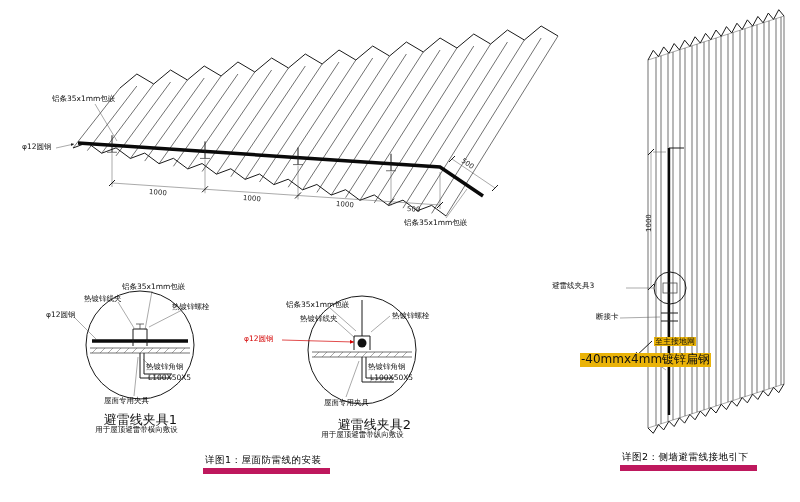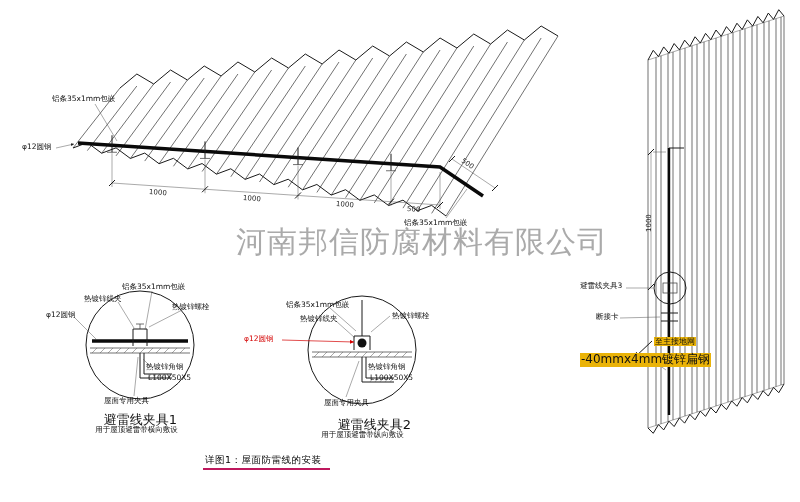--- a/index.html
+++ b/index.html
@@ -10,21 +10,21 @@
   .thin{stroke:#333;stroke-width:.7;fill:none}
   .med{stroke:#1a1a1a;stroke-width:1;fill:none}
   .wire{stroke:#0a0a0a;stroke-width:3.5;fill:none}
   .cond{stroke:#0a0a0a;stroke-width:2.4;fill:none}
   .redln{stroke:#d40000;stroke-width:.7;fill:none}
   .lbl{position:absolute;font-size:7.5px;line-height:1.15;color:#111;white-space:nowrap;z-index:3}
   .red{color:#d40000}
   .dim{font-size:7px;color:#222;transform:rotate(4deg);transform-origin:left center}
   .ttl{font-size:13px;text-align:center}
   .sub{font-size:7.5px;text-align:center}
-  .cap{font-size:9.5px;letter-spacing:.5px;color:#000;border-bottom:2px solid #be185d;padding:0 8px 2px 2px}
+  .cap{font-size:9.5px;letter-spacing:.5px;color:#000;border-bottom:6px solid #be185d;padding:0 8px 2px 2px}
   .bgw{background:#eab308;padding:0 1px}
   .wm{position:absolute;left:236px;top:222px;font-size:30px;color:#8a8a8a;opacity:.72;letter-spacing:1px;
       z-index:5;font-family:"DejaVu Serif",serif;white-space:nowrap;pointer-events:none}
 </style>
 </head>
 <body>
 
 <div class="canvas">
 
   <svg width="800" height="502">
@@ -232,21 +232,21 @@
   <span class="lbl" style="left:300px;top:315px">热镀锌线夹</span>
   <span class="lbl" style="left:392px;top:312px">热镀锌螺栓</span>
   <span class="lbl red" style="left:244px;top:335px">φ12圆钢</span>
   <span class="lbl" style="left:368px;top:363px">热镀锌角钢</span>
   <span class="lbl" style="left:370px;top:374px">L100X50X5</span>
   <span class="lbl" style="left:324px;top:399px">屋面专用夹具</span>
   <span class="lbl ttl" style="left:332px;top:418px;width:85px">避雷线夹具2</span>
   <span class="lbl sub" style="left:310px;top:431px;width:105px">用于屋顶避雷带纵向敷设</span>
 
   <span class="lbl cap" style="left:203px;top:455px">详图1：屋面防雷线的安装</span>
-
-  <span class="lbl" style="left:580px;top:282px">避雷线夹具3</span>
+  <span class="lbl cap" style="left:620px;top:452px">详图2：侧墙避雷线接地引下</span>
+
+  <span class="lbl" style="left:552px;top:282px">避雷线夹具3</span>
   <span class="lbl" style="left:596px;top:313px">断接卡</span>
   <span class="lbl bgw" style="left:654px;top:337px;font-size:8px">至主接地网</span>
   <span class="lbl bgw" style="left:580px;top:353px;font-size:12px">-40mmx4mm镀锌扁钢</span>
   <span class="lbl dim" style="left:645px;top:232px;transform:rotate(-90deg);transform-origin:left top">1000</span>
 
-  <div class="wm">河南邦信防腐材料有限公司</div>
 </div>
 
 </body></html>

